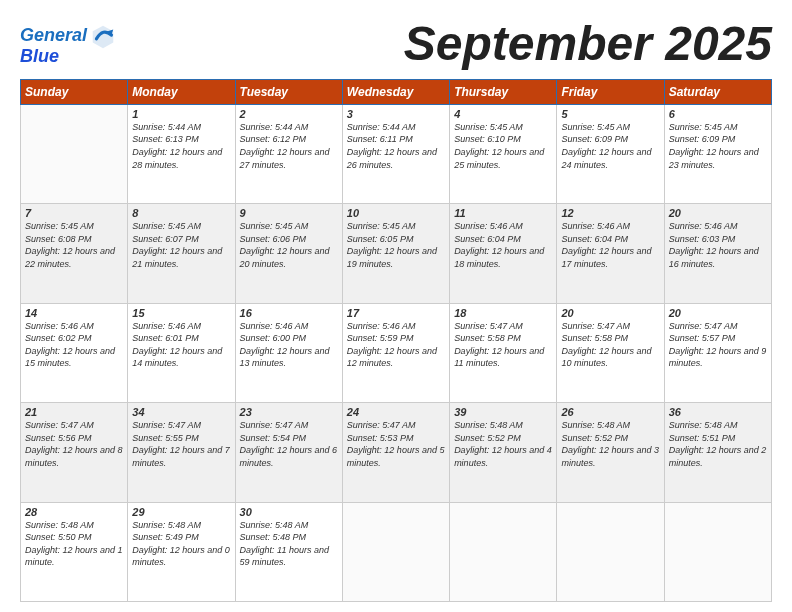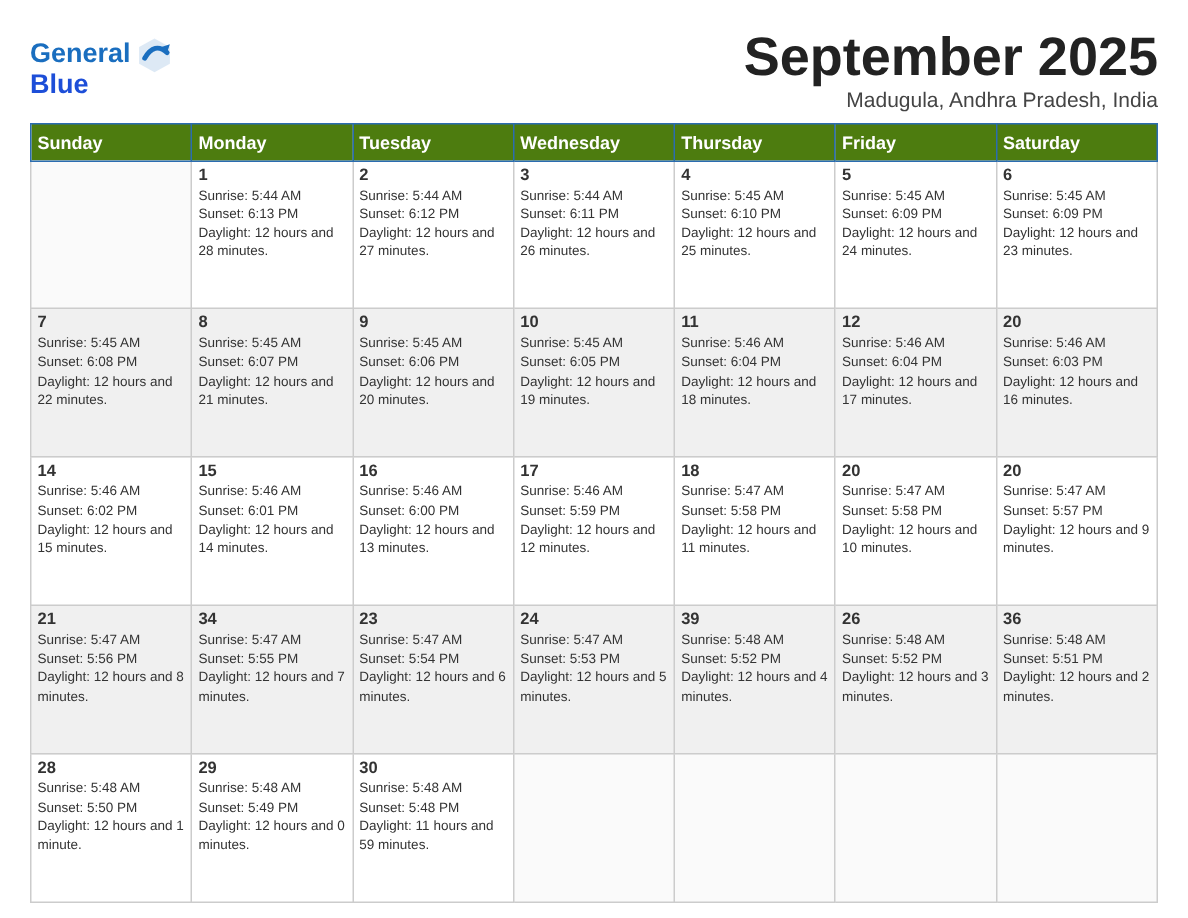--- a/index.html
+++ b/index.html
@@ -9,20 +9,21 @@
       width: 792px;
       height: 612px;
       overflow: hidden;
     }
     .page {
       width: 792px;
       height: 612px;
       padding: 18px 20px 10px 20px;
       display: flex;
       flex-direction: column;
+      font-style: italic;
     }
     .header {
       display: flex;
       justify-content: space-between;
       align-items: flex-start;
       margin-bottom: 8px;
     }
     .logo {
       display: flex;
       align-items: center;
@@ -39,36 +40,36 @@
     }
     .logo-icon {
       width: 28px;
       height: 28px;
       margin-left: 2px;
     }
     .title-block {
       text-align: right;
     }
     .month-title {
-      font-size: 36px;
+      font-size: 48px;
       font-weight: bold;
       color: #222;
       line-height: 1.1;
     }
     .location {
       font-size: 14px;
       color: #444;
     }
     .calendar-table {
       width: 100%;
       border-collapse: collapse;
       flex: 1;
     }
     .calendar-table th {
-      background-color: #4d7c0f;
+      background-color: #c2410c;
       color: #fff;
       font-size: 12px;
       padding: 5px 4px;
       text-align: left;
       border: 1px solid #2b6cb0;
     }
     .calendar-table td {
       border: 1px solid #ccc;
       vertical-align: top;
       padding: 3px 4px;
@@ -111,21 +112,20 @@
             <polygon points="15,4 26,10 26,22 15,28 4,22 4,10" fill="#1a6ebf" opacity="0.15"></polygon>
             <path d="M8 18 Q15 6 24 14" fill="none" stroke="#1a6ebf" stroke-width="3.5" stroke-linecap="round"></path>
             <path d="M20 10 L26 8 L24 14" fill="#1a6ebf"></path>
           </svg>
         </div>
         <div style="font-size:18px;font-weight:bold;color:#1d4ed8;margin-top:-4px;">Blue</div>
       </div>
     </div>
     <div class="title-block">
       <div class="month-title">September 2025</div>
-      <div class="location">Madugula, Andhra Pradesh, India</div>
     </div>
   </div>
 
   <table class="calendar-table">
     <thead>
       <tr>
         <th>Sunday</th>
         <th>Monday</th>
         <th>Tuesday</th>
         <th>Wednesday</th>

